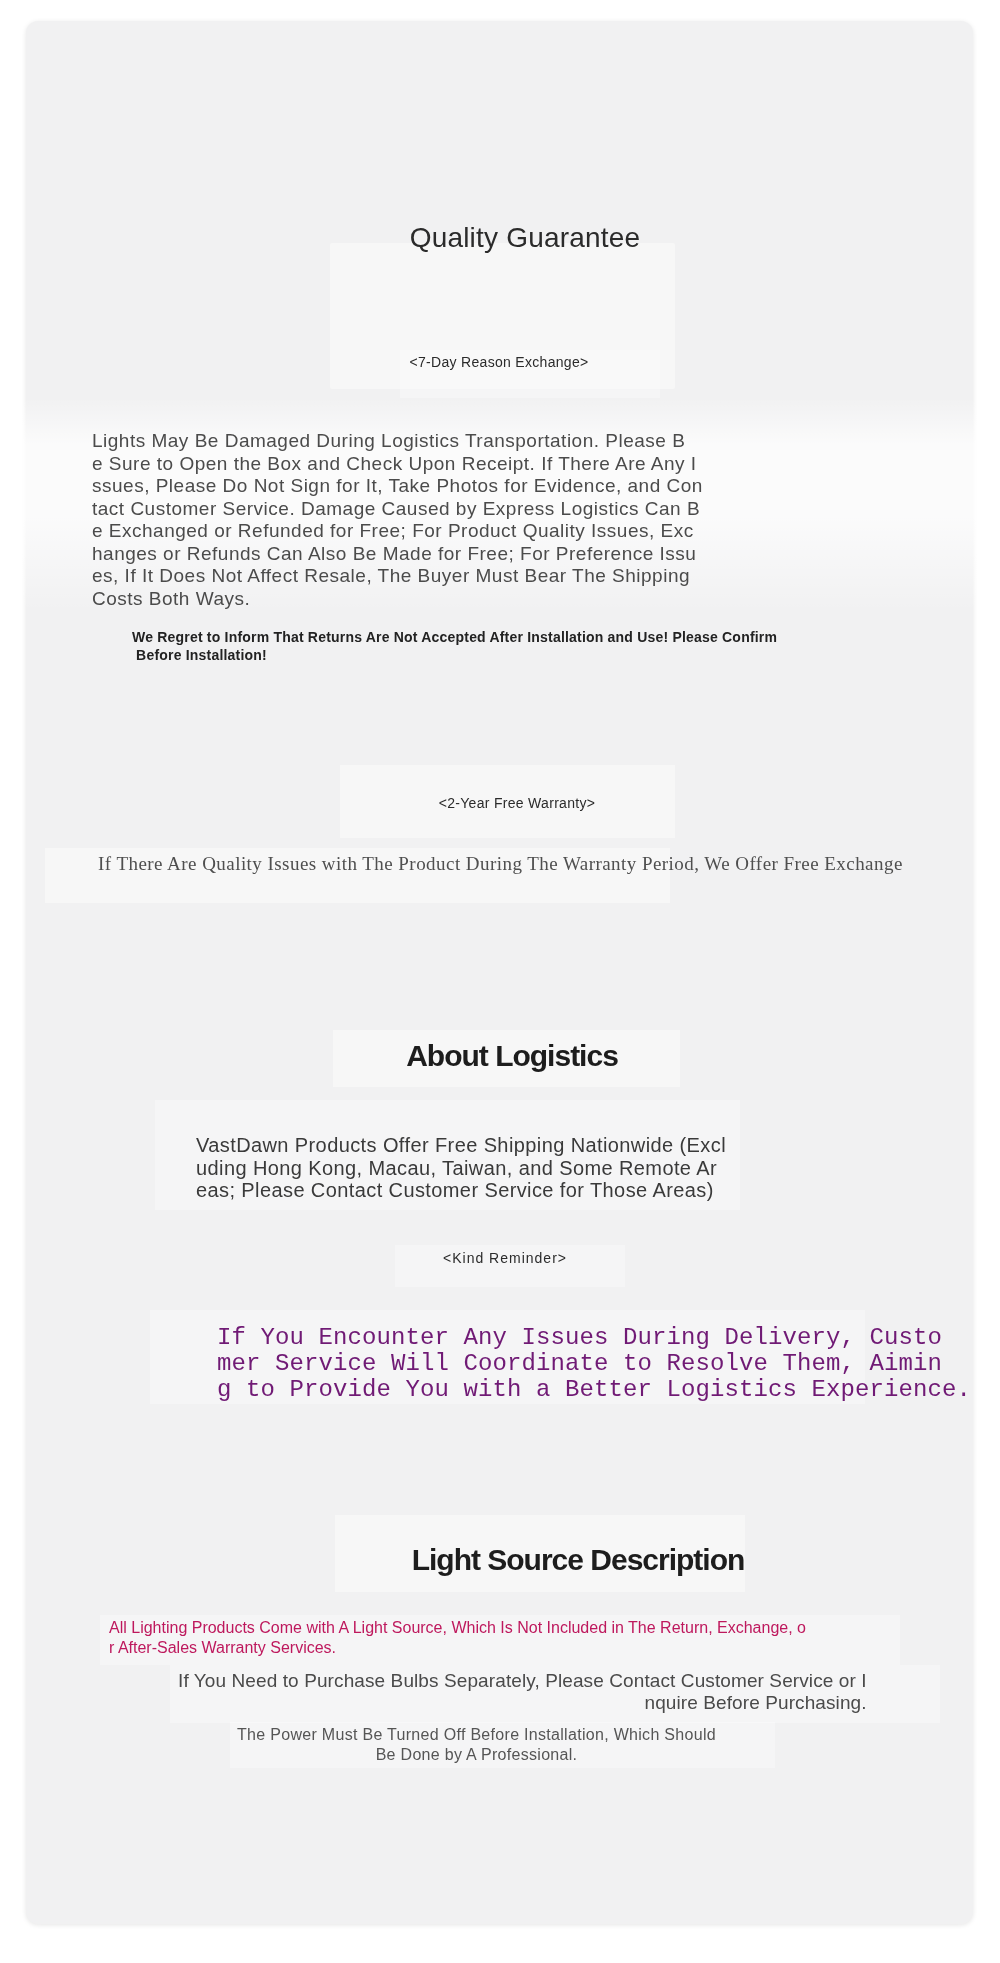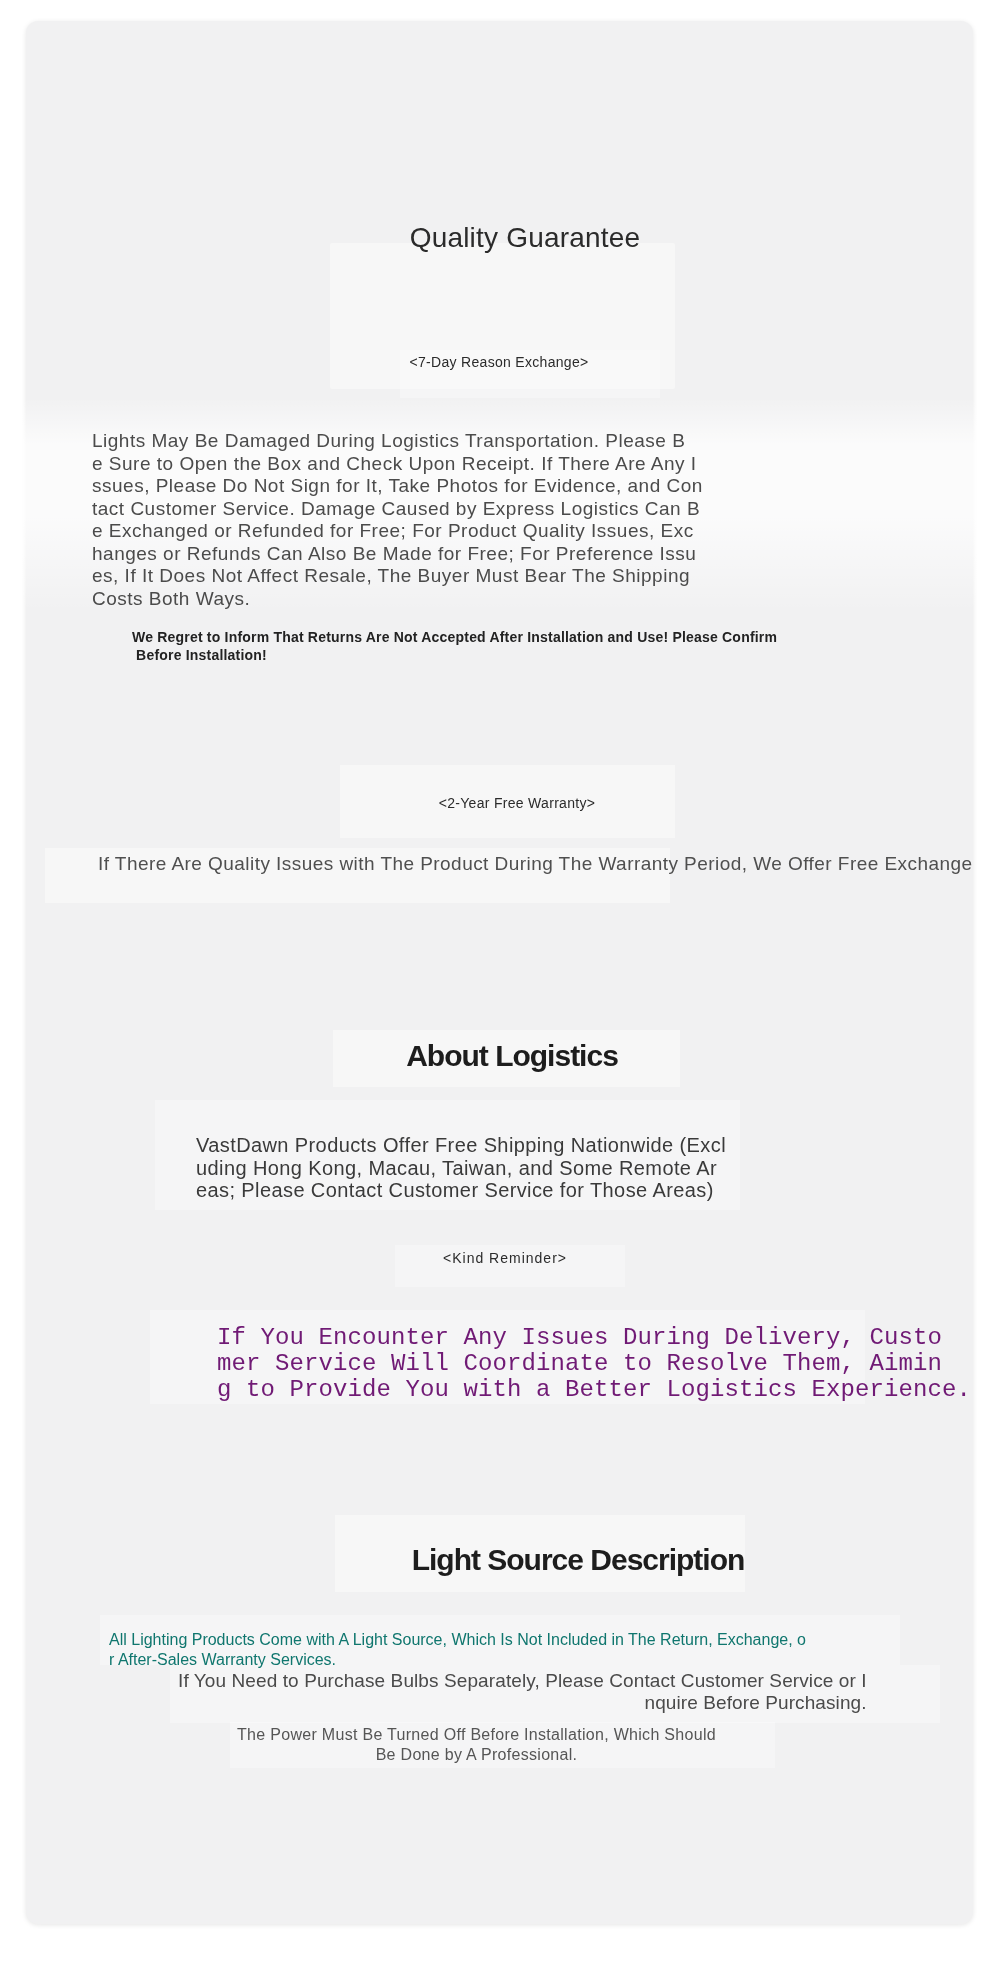--- a/index.html
+++ b/index.html
@@ -23,21 +23,21 @@
   .txt{position:absolute;white-space:pre-wrap;}
   .center{text-align:center;width:996px;}
   .h-main{font-size:28px;color:#2b2b2b;letter-spacing:0.2px;line-height:1.15;padding-left:27px;}
   .h-main.bold{font-weight:700;font-size:30px;letter-spacing:-1px;color:#1d1d1d;}
   .h-sub{font-size:14px;color:#2b2b2b;letter-spacing:0.3px;line-height:1.15;}
   .para{font-size:19px;line-height:22.5px;color:#4b4b4b;letter-spacing:0.5px;}
   .note-strong{font-size:14px;font-weight:700;line-height:17.5px;color:#222222;letter-spacing:0.2px;}
   .oneline{white-space:nowrap;font-size:19px;color:#4f4f4f;letter-spacing:0.45px;}
   .vast{font-size:20px;line-height:22.5px;color:#3a3a3a;letter-spacing:0.4px;margin-left:18px;}
   .enc{font-size:24px;line-height:26px;color:#701a75;letter-spacing:0.1px;font-family:Liberation Mono, monospace;}
-  .small-a{font-size:16px;line-height:20px;color:#0f766e;letter-spacing:0px;margin-top:12px;}
+  .small-a{font-size:16px;line-height:20px;color:#be185d;letter-spacing:0px;}
   .small-b{font-size:19px;line-height:22px;color:#4a4a4a;letter-spacing:0.1px;}
   .small-c{font-size:16px;line-height:19.5px;color:#555555;letter-spacing:0.3px;text-align:center;}
 </style>
 </head>
 <body>
 
 <div class="card"></div>
 
 <div class="patch" style="left:330px;top:243px;width:345px;height:146px;border-radius:2px;"></div>
 <div class="patch soft" style="left:400px;top:350px;width:260px;height:48px;"></div>
@@ -64,21 +64,21 @@
 e Exchanged or Refunded for Free; For Product Quality Issues, Exc
 hanges or Refunds Can Also Be Made for Free; For Preference Issu
 es, If It Does Not Affect Resale, The Buyer Must Bear The Shipping
 Costs Both Ways.</div>
 
 <div class="txt note-strong" style="left:124px;top:629px;margin-left:8px;">We Regret to Inform That Returns Are Not Accepted After Installation and Use! Please Confirm
  Before Installation!</div>
 
 <div class="txt center h-sub" style="left:19px;top:795px;">&lt;2-Year Free Warranty&gt;</div>
 
-<div class="txt oneline" style="left:98px;top:853px;">If There Are Quality Issues with The Product During The Warranty Period, We Offer Free Exchange</div>
+<div class="txt oneline" style="left:98px;top:853px;font-family:Liberation Serif, serif;">If There Are Quality Issues with The Product During The Warranty Period, We Offer Free Exchange</div>
 
 <div class="txt center h-main bold" style="left:-13px;top:1039px;">About Logistics</div>
 
 <div class="txt vast" style="left:178px;top:1134px;">VastDawn Products Offer Free Shipping Nationwide (Excl
 uding Hong Kong, Macau, Taiwan, and Some Remote Ar
 eas; Please Contact Customer Service for Those Areas)</div>
 
 <div class="txt center h-sub" style="left:7px;top:1250px;letter-spacing:1px;">&lt;Kind Reminder&gt;</div>
 
 <div class="txt enc" style="left:217px;top:1325px;">If You Encounter Any Issues During Delivery, Custo

